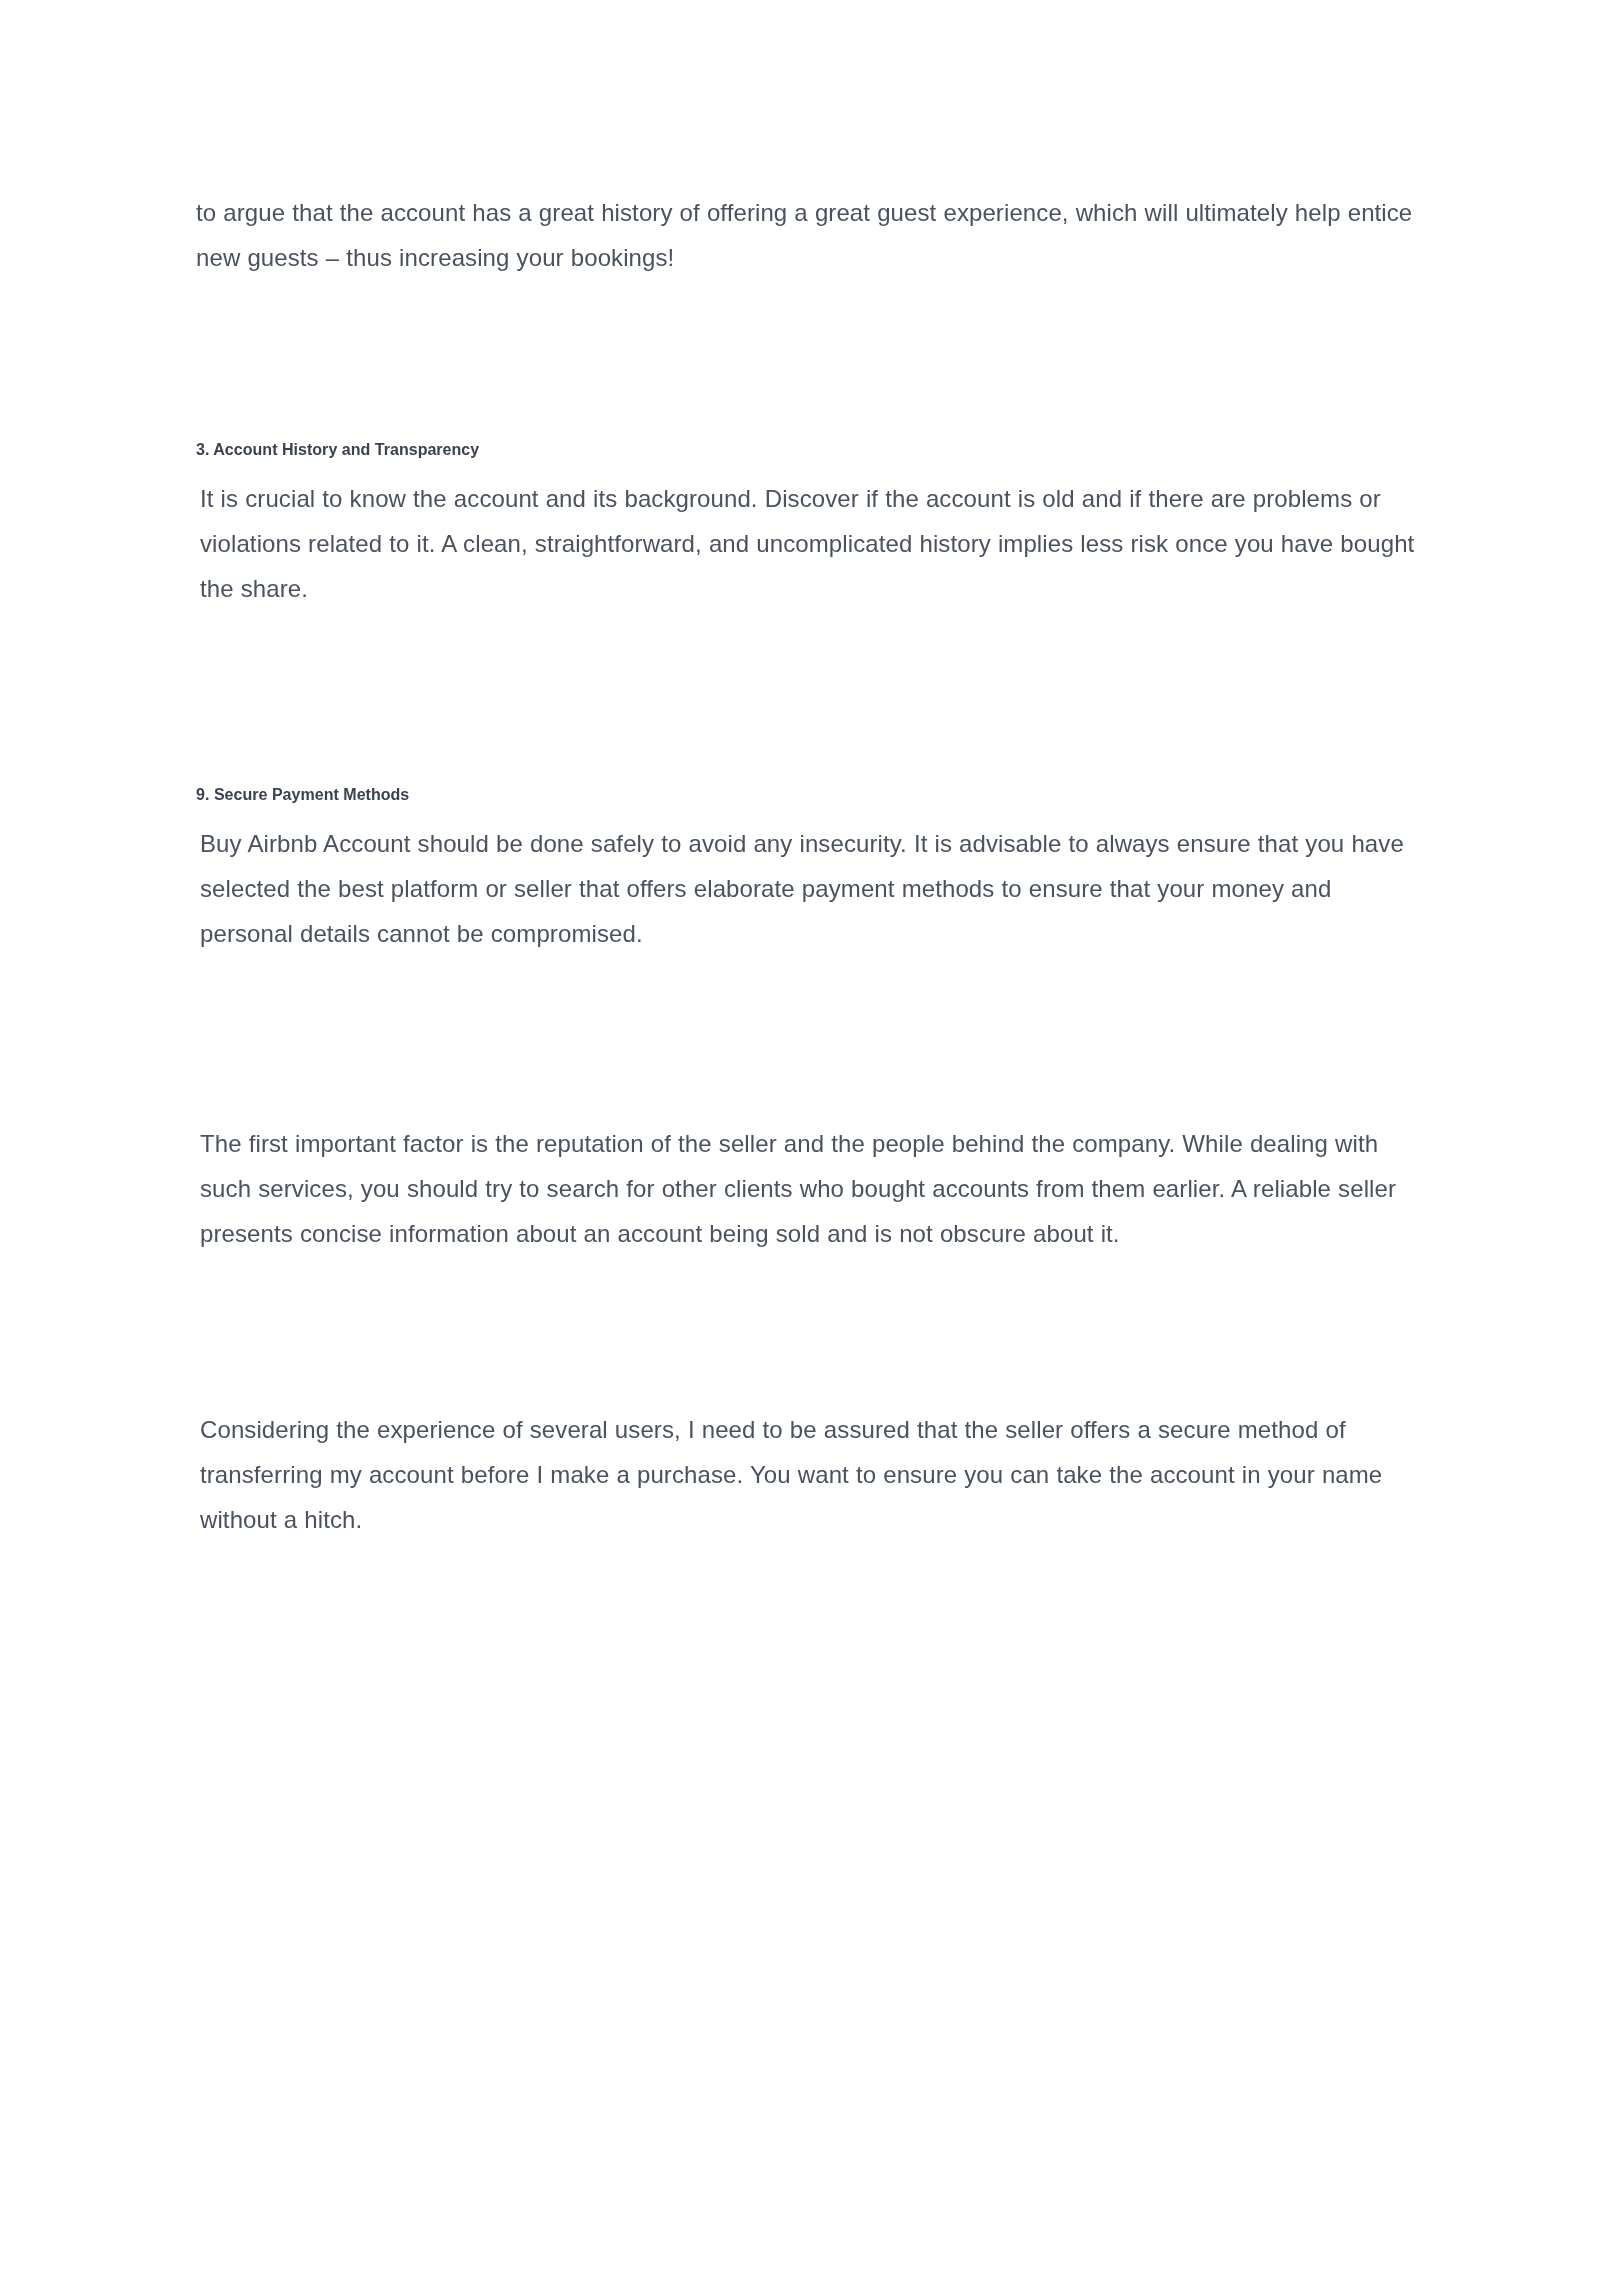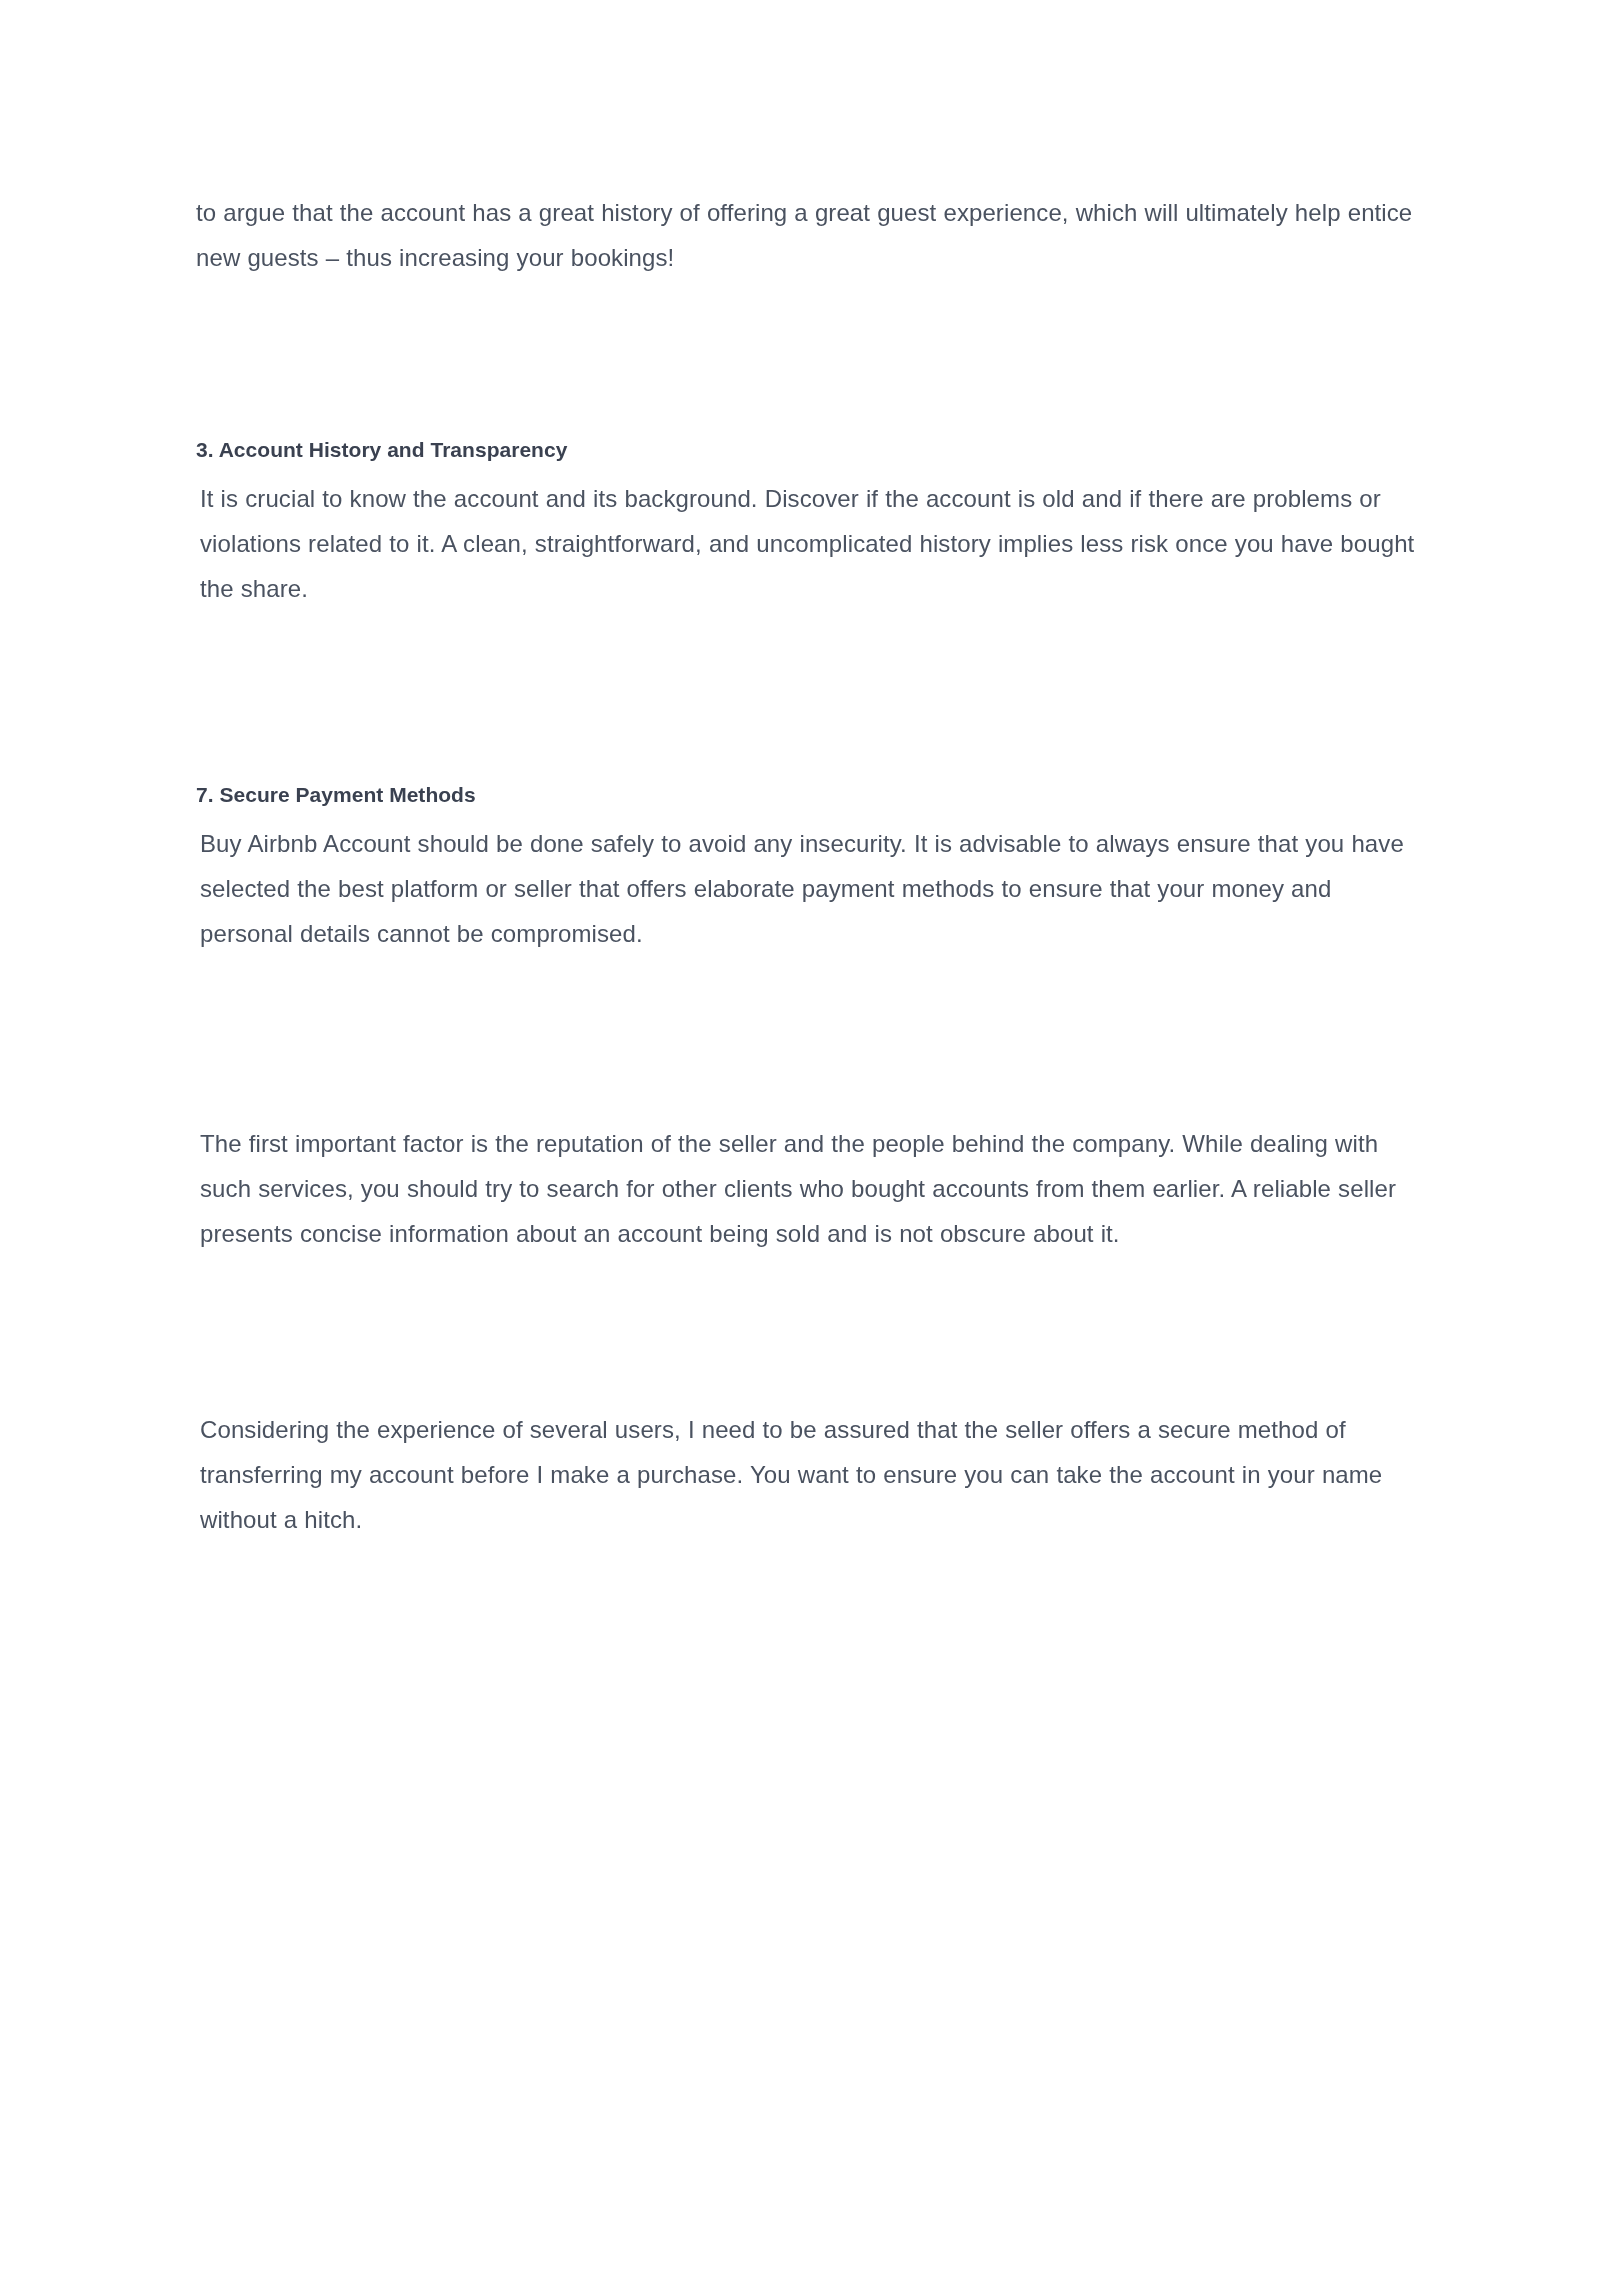--- a/index.html
+++ b/index.html
@@ -32,21 +32,21 @@
     line-height: 45px;
     color: #4a5260;
     font-weight: 400;
     letter-spacing: 0.1px;
     text-align: left;
     word-spacing: 0.3px;
   }
 
   .heading {
     margin: 0;
-    font-size: 21px;
+    font-size: 16px;
     line-height: 45px;
     color: #3a4150;
     font-weight: 700;
     letter-spacing: 0.03px;
   }
 
   
   .block {
     margin: 0;
   }
@@ -67,21 +67,21 @@
     <div class="gap-intro"></div>
 
     <div class="block">
       <h2 class="heading">3. Account History and Transparency</h2>
       <p class="para">It is crucial to know the account and its background. Discover if the account is old and if there are problems or violations related to it. A clean, straightforward, and uncomplicated history implies less risk once you have bought the share.</p>
     </div>
 
     <div class="gap-s3"></div>
 
     <div class="block">
-      <h2 class="heading">7. Secure Payment Methods</h2>
+      <h2 class="heading">9. Secure Payment Methods</h2>
       <p class="para">Buy Airbnb Account should be done safely to avoid any insecurity. It is advisable to always ensure that you have selected the best platform or seller that offers elaborate payment methods to ensure that your money and personal details cannot be compromised.</p>
     </div>
 
     <div class="gap-s4"></div>
 
     <div class="block">
       <p class="para">The first important factor is the reputation of the seller and the people behind the company. While dealing with such services, you should try to search for other clients who bought accounts from them earlier. A reliable seller presents concise information about an account being sold and is not obscure about it.</p>
     </div>
 
     <div class="gap-s5"></div>

